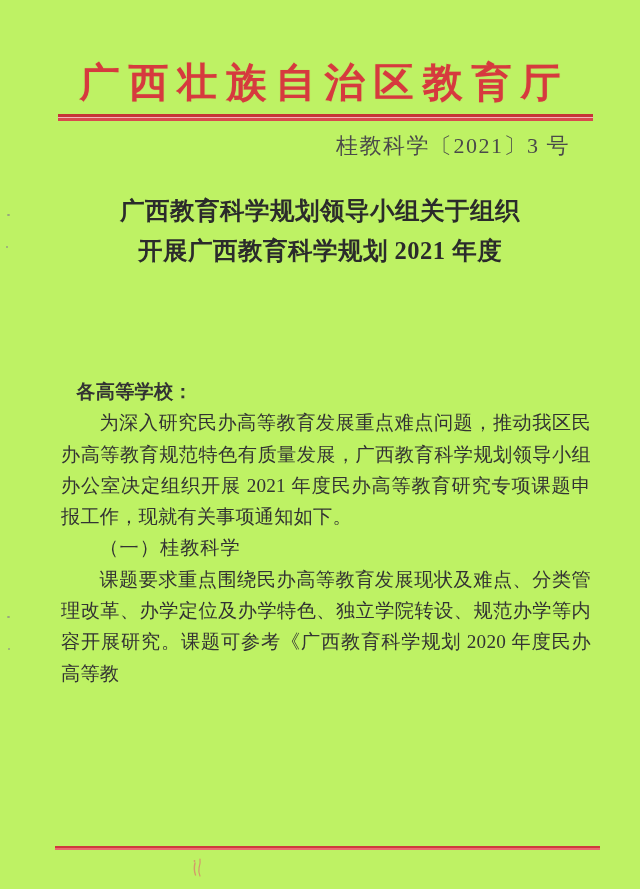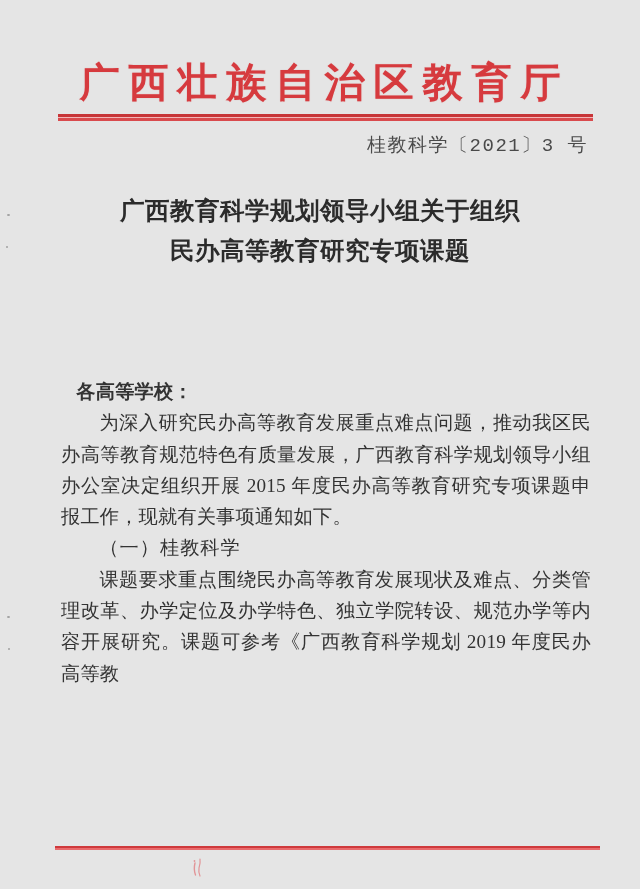--- a/index.html
+++ b/index.html
@@ -1,20 +1,20 @@
 <!DOCTYPE html>
 <html><head>
 <meta charset="utf-8">
 <style>
   * { margin:0; padding:0; box-sizing:border-box; }
   html,body { background:#ffffff; }
   .page {
     position:relative;
     width:640px; height:889px;
-    background:#e5e5e5;
+    background:#bef264;
     overflow:hidden;
     font-family:"Liberation Serif", serif;
     color:#343434;
   }
   
   .agency {
     position:absolute; top:60px; left:0; right:0;
     text-align:center;
     font-size:40px; line-height:46px;
     font-weight:bold;
@@ -25,23 +25,23 @@
   
   .rule-top {
     position:absolute; top:114px; left:58px; width:535px; height:7px;
     background:linear-gradient(
       to bottom,
       var(--rule, #c73538) 0px, var(--rule, #c73538) 3px,
       #f2b7b8 3px, #f2b7b8 4px,
       #d94a4d 4px, #d94a4d 7px);
   }
   .doc-number {
-    position:absolute; top:134px; right:52px;
-    font-size:19px; line-height:24px;
-    color:#4a4a4a; letter-spacing:1.5px;font-family:Liberation Mono, monospace;
+    position:absolute; top:134px; right:70px;
+    font-size:22px; line-height:24px;
+    color:#4a4a4a; letter-spacing:1.5px;
   }
   .title-block {
     position:absolute; top:191px; left:0; right:0;
     text-align:center;
     font-size:24.5px; line-height:39.5px;
     font-weight:bold; color:#2b2b2b;
     letter-spacing:0.5px;
   }
   .body-blocks {
     position:absolute; top:376px; left:61px; width:530px;
@@ -81,28 +81,28 @@
 <div class="page" style="--red: #d63a3e; --rule: #c73538;">
 
   <div class="agency">广西壮族自治区教育厅</div>
 
   <div class="rule-top"></div>
 
   <div class="doc-number">桂教科学〔2021〕3 号</div>
 
   <div class="title-block">
     <div>广西教育科学规划领导小组关于组织</div>
-    <div>民办高等教育研究专项课题</div>
+    <div>开展广西教育科学规划 2021 年度</div>
   </div>
 
   <div class="body-blocks">
       <p class="blk blk-salutation">各高等学校：</p>
-      <p class="blk blk-paragraph">为深入研究民办高等教育发展重点难点问题，推动我区民办高等教育规范特色有质量发展，广西教育科学规划领导小组办公室决定组织开展 2015 年度民办高等教育研究专项课题申报工作，现就有关事项通知如下。</p>
+      <p class="blk blk-paragraph">为深入研究民办高等教育发展重点难点问题，推动我区民办高等教育规范特色有质量发展，广西教育科学规划领导小组办公室决定组织开展 2021 年度民办高等教育研究专项课题申报工作，现就有关事项通知如下。</p>
       <p class="blk blk-subheading">（一）桂教科学</p>
-      <p class="blk blk-paragraph">课题要求重点围绕民办高等教育发展现状及难点、分类管理改革、办学定位及办学特色、独立学院转设、规范办学等内容开展研究。课题可参考《广西教育科学规划 2019 年度民办高等教</p>
+      <p class="blk blk-paragraph">课题要求重点围绕民办高等教育发展现状及难点、分类管理改革、办学定位及办学特色、独立学院转设、规范办学等内容开展研究。课题可参考《广西教育科学规划 2020 年度民办高等教</p>
     </div>
 
   <div class="rule-bottom"></div>
 
   <svg class="squiggle" width="16" height="24" viewBox="0 0 16 24">
     <path d="M4 6 C3 10 3 14 4.5 18" stroke="#e06a6e" stroke-width="1.4" fill="none" stroke-linecap="round"></path>
     <path d="M9 2 C9.5 5 9 8 8 11 C7.5 14 8 17 9 19" stroke="#e06a6e" stroke-width="1.2" fill="none" stroke-linecap="round"></path>
     <circle cx="3.5" cy="4" r="0.9" fill="#e06a6e"></circle>
   </svg>
 

